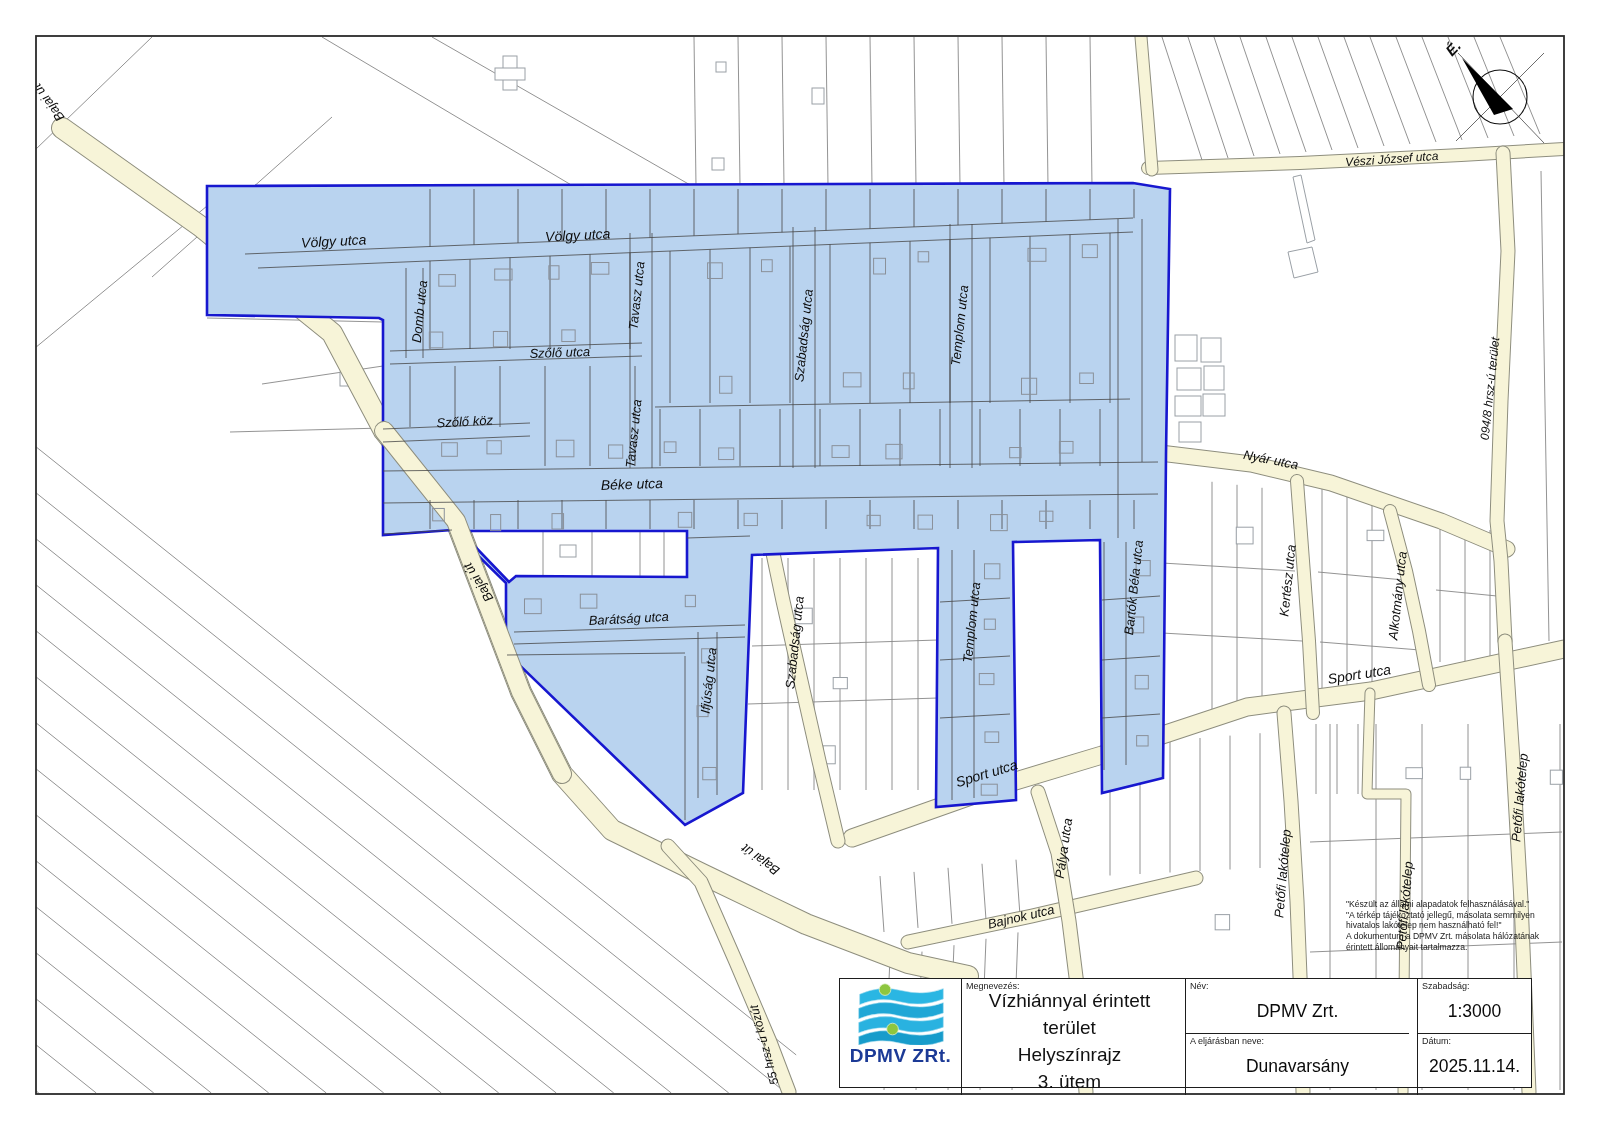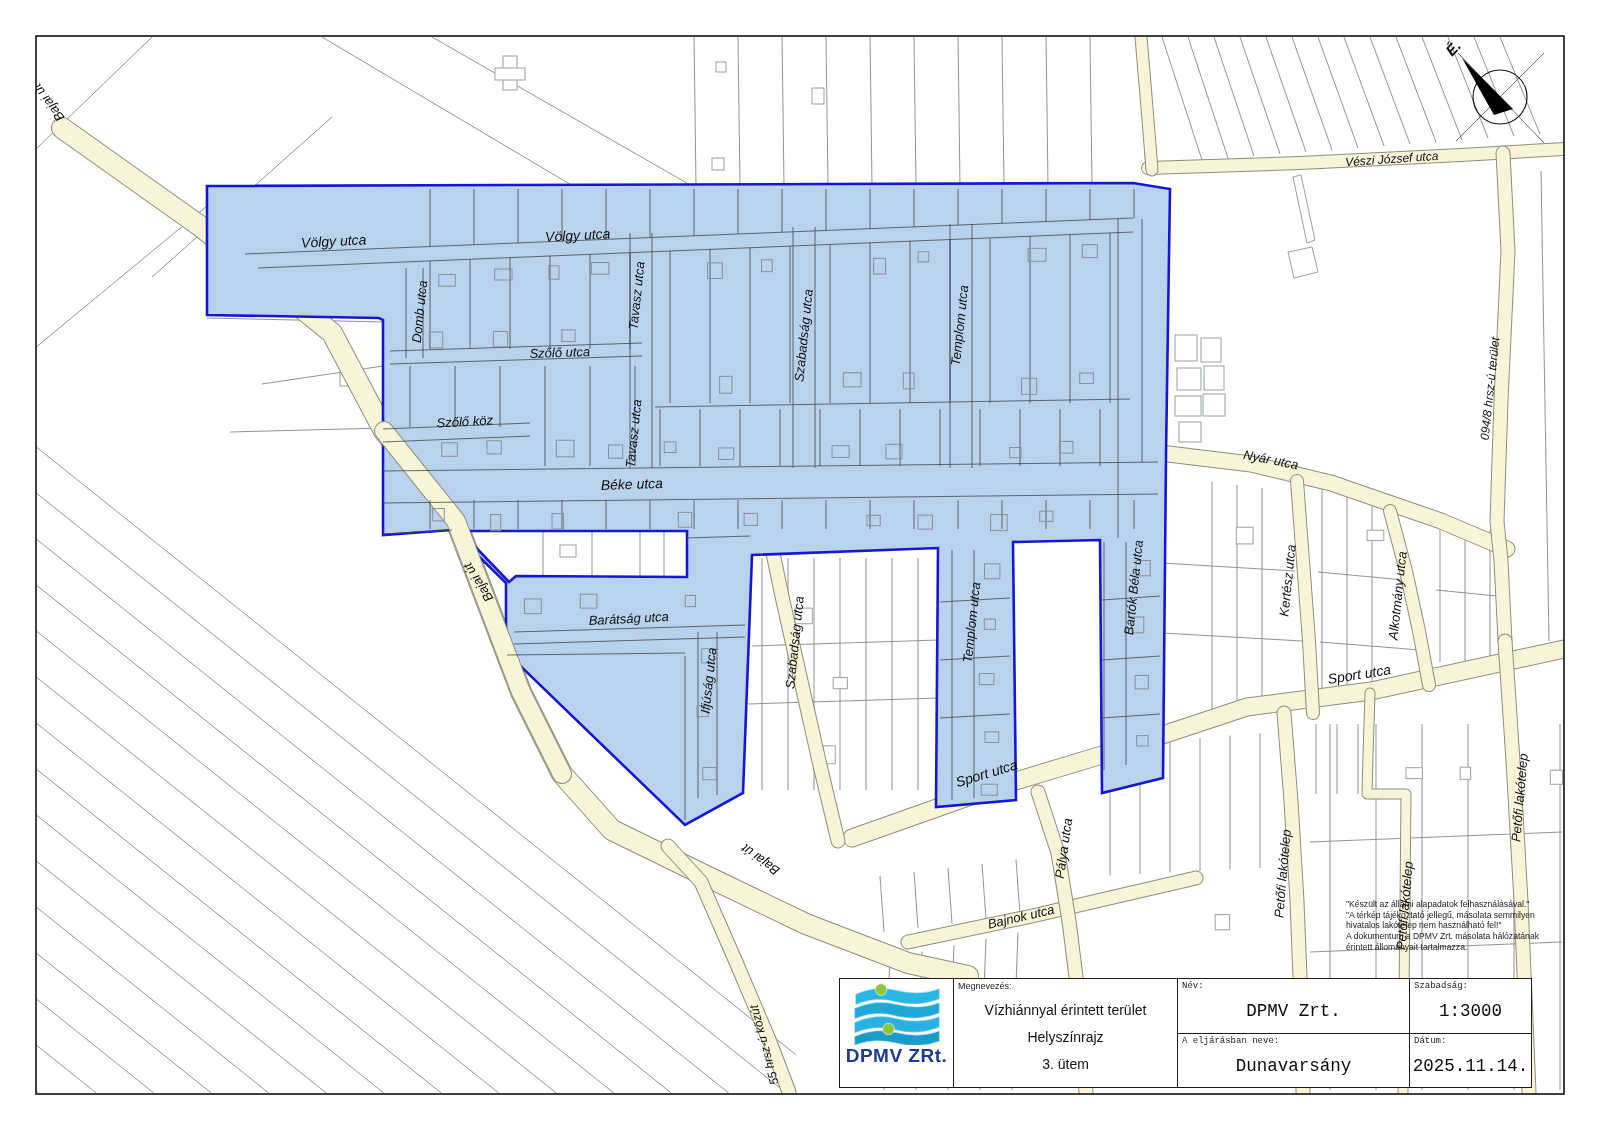--- a/index.html
+++ b/index.html
@@ -11,29 +11,29 @@
   .il{stroke:#474747;stroke-width:0.8;fill:none;}
   .bld{stroke:#8a9099;stroke-width:1;fill:none;}
   .bldw{stroke:#9aa0a6;stroke-width:1;fill:#ffffff;}
   .road-case{fill:none;stroke:#8e8e7e;stroke-linejoin:round;stroke-linecap:round;}
   .road-fill{fill:none;stroke:#f7f4d8;stroke-linejoin:round;stroke-linecap:round;}
   .frame{fill:none;stroke:#2b2b2b;stroke-width:1.8;}
   
   .tblock{position:absolute;left:839px;top:978px;width:693px;height:110px;background:#fff;
           border:1.7px solid #1d1d1d;box-sizing:border-box;display:grid;
           grid-template-columns:113px 224px 232px 1fr;z-index:5;}
-  .tb-cell{position:relative;box-sizing:border-box;border-left:1.4px solid #1d1d1d;}
+  .tb-cell{position:relative;box-sizing:border-box;border-left:1.4px solid #1d1d1d;margin-left:8px;}
   .tb-cell:first-child{border-left:none;}
   .tb-label{position:absolute;left:4px;top:2px;font-size:9px;color:#222;white-space:nowrap;}
   .tb-logo{display:flex;flex-direction:column;align-items:center;justify-content:flex-start;padding-top:4px;}
   .logo-text{font-size:19px;font-weight:bold;color:#1c3a96;letter-spacing:0.5px;margin-top:0px;}
   .tb-meg{display:flex;flex-direction:column;align-items:center;justify-content:center;}
-  .tb-meg-lines{text-align:center;font-size:14px;color:#111;line-height:27px;margin-top:8px;}
+  .tb-meg-lines{text-align:center;font-size:19px;color:#111;line-height:27px;margin-top:8px;}
   .tb-two{display:grid;grid-template-rows:54px 1fr;}
-  .tb-sub{position:relative;box-sizing:border-box;font-family:Liberation Mono, monospace;}
+  .tb-sub{position:relative;box-sizing:border-box;}
   .tb-sub + .tb-sub{border-top:1.4px solid #1d1d1d;}
   .tb-val{position:absolute;left:0;right:0;top:22px;text-align:center;font-size:17.5px;color:#0a0a0a;}
   .disclaimer{position:absolute;left:1346px;top:899px;width:220px;font-size:8.6px;line-height:1.25;
               color:#1a1a1a;z-index:4;}
   .disclaimer div{white-space:nowrap;}
 </style>
 </head>
 <body>
 
 <div class="page">

